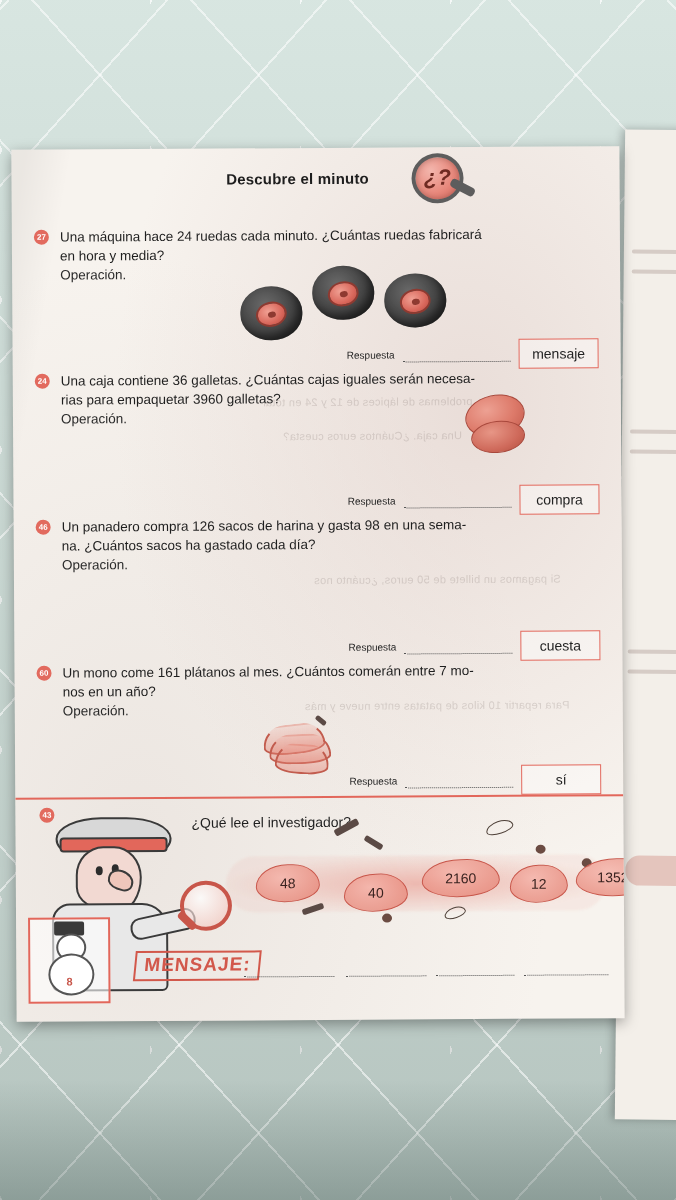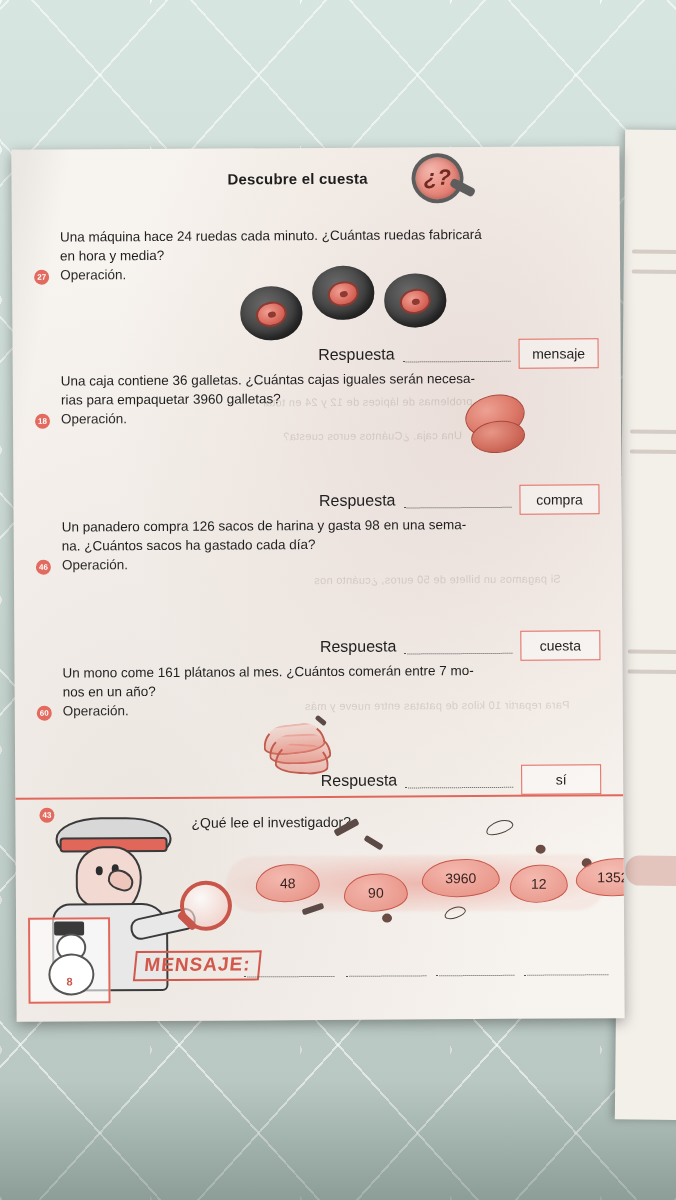--- a/index.html
+++ b/index.html
@@ -159,42 +159,41 @@
     top: 2px;
     width: 15px;
     height: 15px;
     border-radius: 50%;
     background: #e26a5e;
     color: #fff;
     font-size: 8px;
     line-height: 15px;
     text-align: center;
     font-weight: bold;
-    margin-top: 40px;
   }
   .ptext {
     font-size: 13.5px;
     line-height: 19px;
     color: #1f1f1f;
   }
   .oper {
     margin-top: 2px;
     font-size: 13.5px;
   }
 
   
   .answer-row {
     position: absolute;
     right: 22px;
     display: flex;
     align-items: center;
     gap: 8px;
   }
   .answer-label {
-    font-size: 16px;
+    font-size: 10px;
     color: #1f1f1f;
   }
   .answer-line {
     width: 108px;
     border-bottom: 1.5px dotted #555;
     height: 14px;
   }
   .word-box {
     width: 78px;
     height: 28px;
@@ -492,21 +491,21 @@
 </div>
 
 <div id="page">
 
   <div class="bleed" style="left:250px; top:248px;">problemas de lápices de 12 y 24 en total</div>
   <div class="bleed" style="left:270px; top:282px;">Una caja. ¿Cuántos euros cuesta?</div>
   <div class="bleed" style="left:300px; top:426px;">Si pagamos un billete de 50 euros, ¿cuánto nos</div>
   <div class="bleed" style="left:290px; top:552px;">Para repartir 10 kilos de patatas entre nueve y más</div>
 
   <div id="header">
-    <span class="htitle">Descubre el cuesta</span>
+    <span class="htitle">Descubre el minuto</span>
     <div id="header-magnifier">
       <div class="glass">
           <span>¿?</span>
         </div>
       <div class="handle"></div>
     </div>
   </div>
 
   <div class="problem" style="top:78px;">
     <div class="bullet">27</div>
@@ -527,21 +526,21 @@
       </div>
   </div>
 
   <div class="answer-row" style="top:192px;">
     <span class="answer-label">Respuesta</span>
     <span class="answer-line"></span>
     <span class="word-box">mensaje</span>
   </div>
 
   <div class="problem" style="top:222px;">
-    <div class="bullet">18</div>
+    <div class="bullet">24</div>
     <div class="ptext">Una caja contiene 36 galletas. ¿Cuántas cajas iguales serán necesa-</div>
     <div class="ptext">rias para empaquetar 3960 galletas?</div>
     <div class="oper">Operación.</div>
   </div>
 
   <div style="position:absolute; left:452px; top:248px; width:70px; height:70px;">
     <div class="cookie"></div>
     <div class="cookie second"></div>
   </div>
 
@@ -593,22 +592,22 @@
     <div class="twig" style="left:318px; top:26px; width:26px; height:7px; transform:rotate(-28deg);"></div>
     <div class="twig" style="left:348px; top:42px; width:20px; height:6px; transform:rotate(32deg);"></div>
     <div class="leaf" style="left:470px; top:24px;"></div>
     <div class="seed" style="left:520px; top:48px;"></div>
     <div class="seed" style="left:566px; top:62px;"></div>
     <div class="twig" style="left:286px; top:108px; width:22px; height:6px; transform:rotate(-18deg);"></div>
     <div class="seed" style="left:366px; top:116px;"></div>
     <div class="leaf" style="left:428px; top:110px; width:20px; height:9px;"></div>
 
     <div class="blob" style="left:240px; top:66px; width:62px;">48</div>
-    <div class="blob" style="left:328px; top:76px; width:62px;">90</div>
-    <div class="blob" style="left:406px; top:62px; width:76px;">3960</div>
+    <div class="blob" style="left:328px; top:76px; width:62px;">40</div>
+    <div class="blob" style="left:406px; top:62px; width:76px;">2160</div>
     <div class="blob" style="left:494px; top:68px; width:56px;">12</div>
     <div class="blob" style="left:560px; top:62px; width:80px;">13524</div>
 
     <div id="detective">
       <div class="d-hat"></div>
       <div class="d-hat-band"></div>
       <div class="d-face">
         <div class="d-eye" style="left:18px; top:18px;"></div>
         <div class="d-eye" style="left:34px; top:16px;"></div>
         <div class="d-nose"></div>

